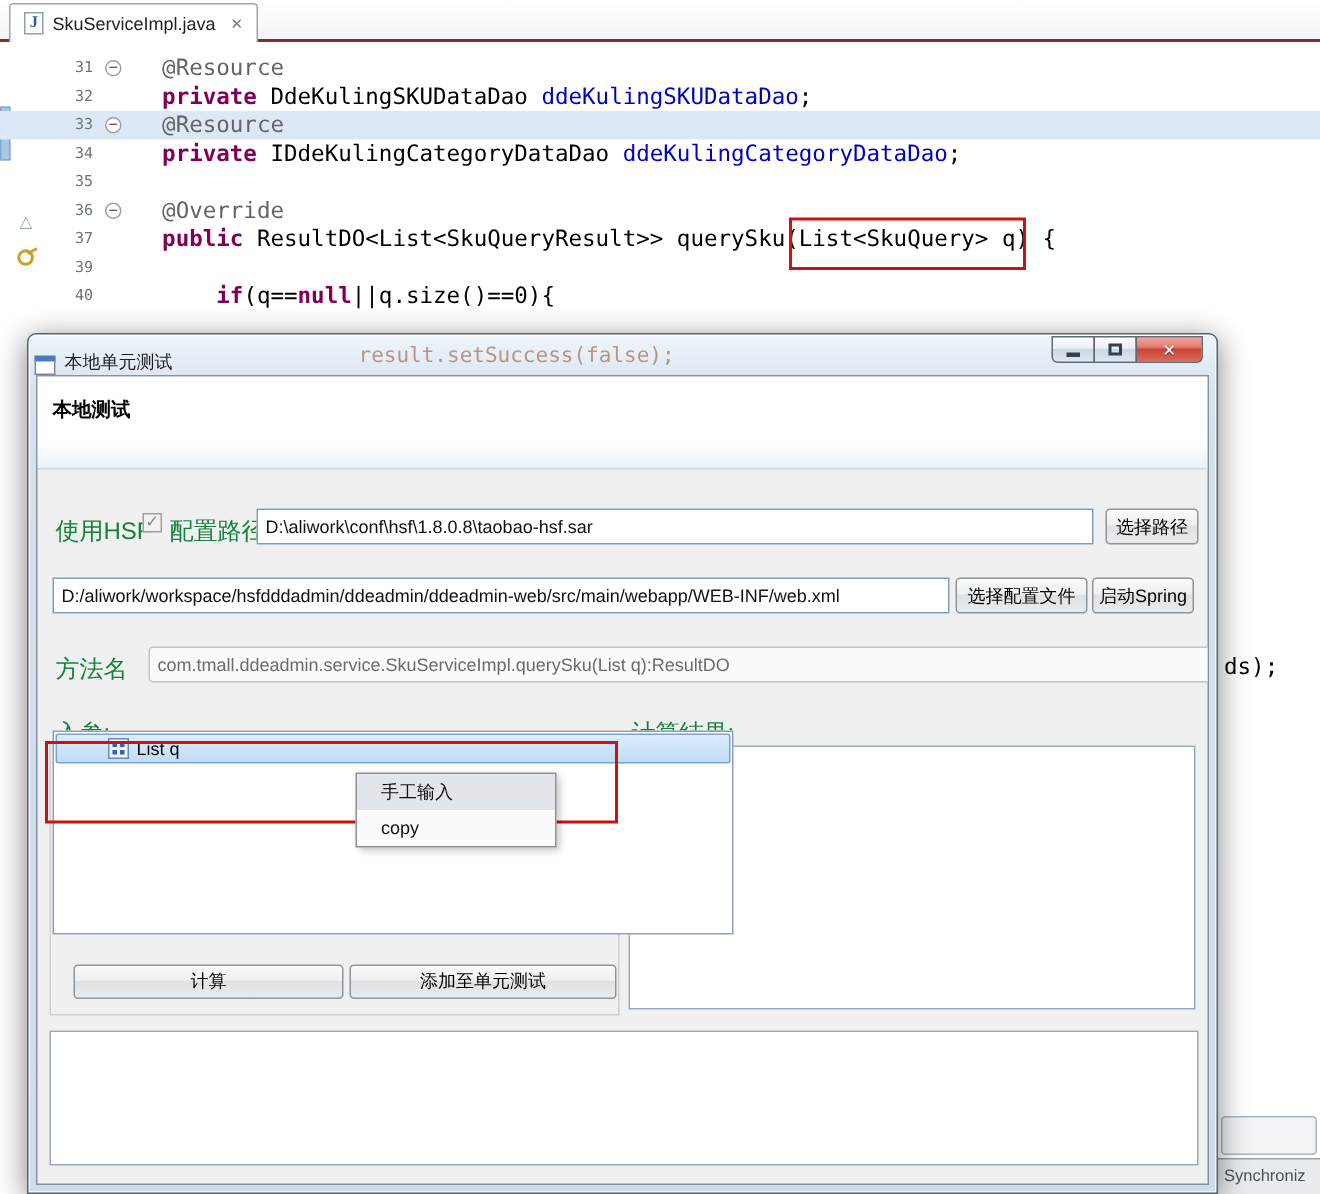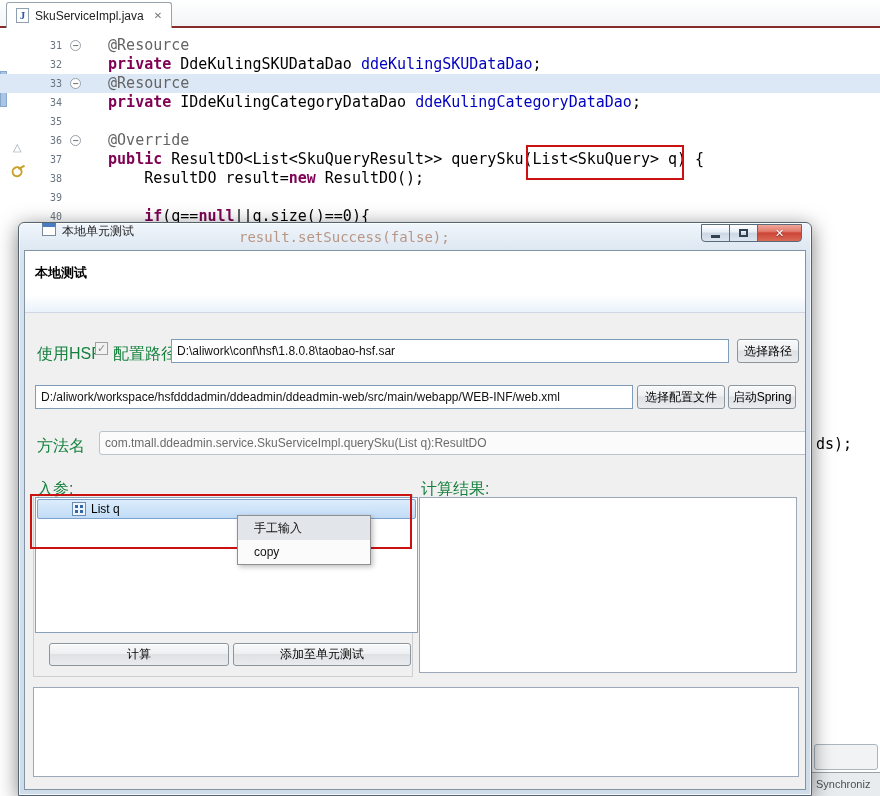--- a/index.html
+++ b/index.html
@@ -65,22 +65,22 @@
     padding:5px 0 0 4px; overflow:hidden; white-space:nowrap; }
 
   
   .dialog {
     position:absolute; left:18px; top:222px; width:794px; height:574px;
     background:linear-gradient(to bottom,#eff5fb,#d6e2ee 40px,#cfdcea);
     border:1px solid #56646f; border-radius:6px 6px 0 0;
     box-shadow:0 4px 20px rgba(0,0,0,.5), inset 0 0 0 1px rgba(255,255,255,.75);
     z-index:10;
   }
-  .titlebar { position:relative; height:27px; display:flex; align-items:flex-start;
-    padding-left:23px; font-size:12px; color:#1d1d1d; cursor:default; }
+  .titlebar { position:relative; height:27px; display:flex; align-items:flex-end;
+    padding-left:4px; font-size:12px; color:#1d1d1d; cursor:default; }
   .dlg-icon { display:inline-block; width:14px; height:13px; background:#fff;
     border:1px solid #7a8a9a; border-top:4px solid #4a7ac0; margin-right:6px; }
   .ghost-code { position:absolute; left:220px; top:6px;
     font-family:"DejaVu Sans Mono", monospace; font-size:14px;
     color:rgba(150,75,35,.55); }
   .winbtns { position:absolute; top:1px; right:9px; display:flex; }
   .winbtn { height:18px; border:1px solid #5c6b7a; margin-left:-1px;
     display:flex; align-items:center; justify-content:center; cursor:pointer; }
   .winbtn.min { width:29px; border-radius:0 0 0 4px;
     background:linear-gradient(#ffffff,#e7eef5 45%,#ccd7e3 50%,#dde6f0); }
@@ -125,21 +125,21 @@
     box-shadow:inset 0 1px 0 #fff;
     font-family:"Liberation Sans", sans-serif; }
   .btn-choose-path { left:712px; top:88px; width:62px; }
   .btn-choose-cfg { left:612px; top:134px; width:88px; }
   .btn-spring { left:703px; top:134px; width:68px; }
   .btn-calc { left:24px; top:392px; width:180px; height:23px; }
   .btn-add { left:208px; top:392px; width:178px; height:23px; }
 
   .panel-left { position:absolute; left:8px; top:243px; width:380px; height:183px;
     border:1px solid #cfcfcf; }
-  .listbox { position:absolute; left:10px; top:246px; width:383px; height:136px;
+  .listbox { position:absolute; left:10px; top:236px; width:454px; height:136px;
     background:#fff; border:1px solid #88a0b8; z-index:4; }
   .listrow { margin:1px; height:20px; display:flex; align-items:center;
     gap:5px; padding-left:34px; font-size:12px;
     background:linear-gradient(#dcecfb,#c1dcf7); border:1px solid #7da2ce;
     border-radius:2px; cursor:pointer; }
   .bean-icon { display:inline-flex; width:14px; height:14px; }
   .red-box-params { left:5px; top:243px; width:382px; height:55px; z-index:6; }
 
   .ctx-menu { position:absolute; left:212px; top:264px; width:134px;
     background:#fbfbfb; border:1px solid #8f8f8f;
@@ -204,25 +204,20 @@
         <span class="lnum">36</span>
         <span class="fold">
           <span class="fold-circle">−</span>
         </span>
         <span class="code-text"><span class="seg-plain">  </span><span class="seg-ann">@Override</span></span>
       </div>
       <div class="code-row">
         <span class="lnum">37</span>
         <span class="fold"></span>
         <span class="code-text"><span class="seg-plain">  </span><span class="seg-kw">public</span><span class="seg-plain"> ResultDO&lt;List&lt;SkuQueryResult&gt;&gt; querySku(List&lt;SkuQuery&gt; q) {</span></span>
-      </div>
-      <div class="code-row">
-        <span class="lnum">38</span>
-        <span class="fold"></span>
-        <span class="code-text"><span class="seg-plain">      ResultDO result=</span><span class="seg-kw">new</span><span class="seg-plain"> ResultDO();</span></span>
       </div>
       <div class="code-row">
         <span class="lnum">39</span>
         <span class="fold"></span>
         <span class="code-text"></span>
       </div>
       <div class="code-row">
         <span class="lnum">40</span>
         <span class="fold"></span>
         <span class="code-text"><span class="seg-plain">      </span><span class="seg-kw">if</span><span class="seg-plain">(q==</span><span class="seg-kw">null</span><span class="seg-plain">||q.size()==0){</span></span>

